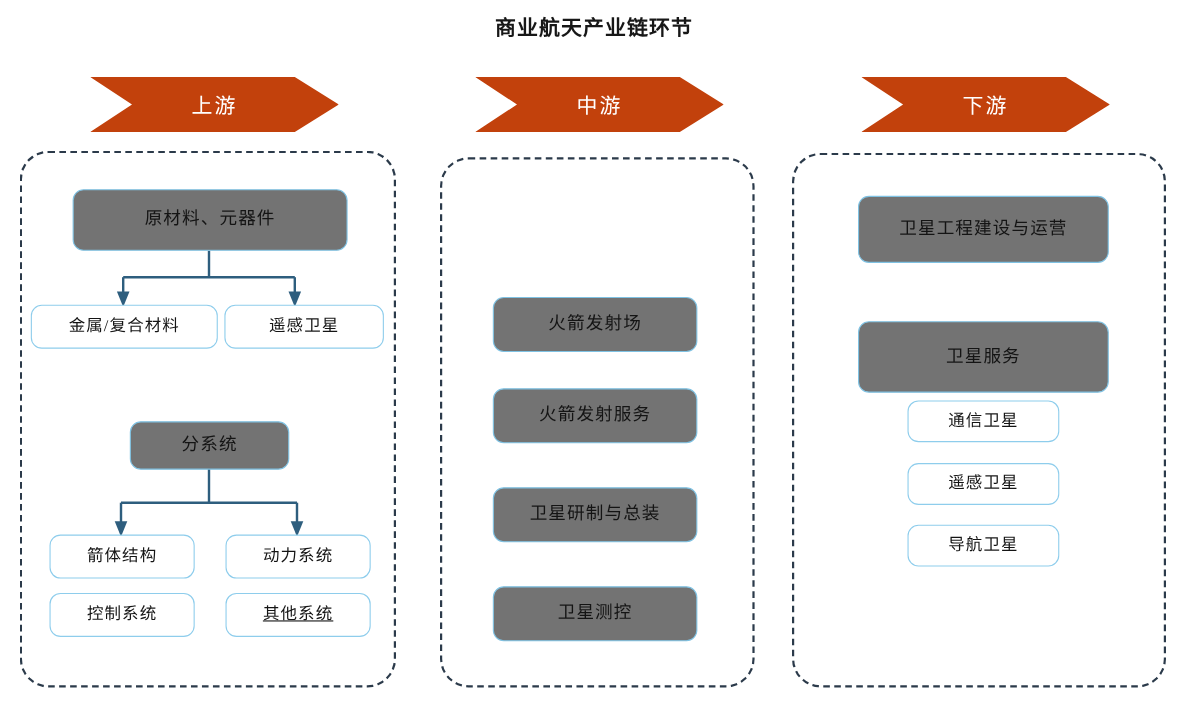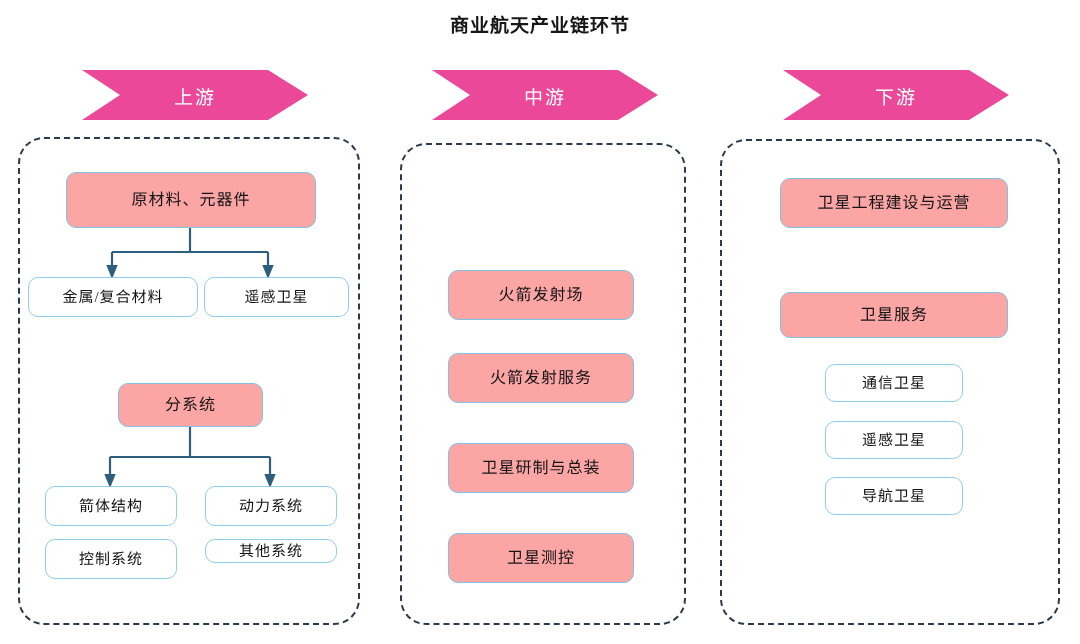--- a/index.html
+++ b/index.html
@@ -31,21 +31,21 @@
     font-weight: 700;
     letter-spacing: 1px;
     color: #171717;
     font-family: "Liberation Serif", "DejaVu Serif", serif;
   }
 
   
   .banner {
     position: absolute;
     height: 50px;
-    background: #ec4899;
+    background: #c2410c;
     -webkit-clip-path: polygon(0 0, calc(100% - 40px) 0, 100% 50%, calc(100% - 40px) 100%, 0 100%, 38px 50%);
     clip-path: polygon(0 0, calc(100% - 40px) 0, 100% 50%, calc(100% - 40px) 100%, 0 100%, 38px 50%);
     display: flex;
     align-items: center;
     justify-content: center;
   }
   .banner-label {
     color: #ffffff;
     font-size: 19px;
     letter-spacing: 2px;
@@ -70,21 +70,21 @@
     justify-content: center;
     text-align: center;
     border-radius: 10px;
     font-size: 16px;
     letter-spacing: 1px;
     line-height: 1.1;
     font-family: "Liberation Serif", "DejaVu Serif", serif;
     color: #141414;
   }
   .node.filled {
-    background: #fca5a5;
+    background: #737373;
     border: 1px solid #7FC2E3;
   }
   .node.hollow {
     background: #ffffff;
     border: 1.5px solid #8ECDEC;
   }
   .node.small {
     font-size: 15px;
   }
 
@@ -154,21 +154,21 @@
   </div>
 
   <div class="node hollow small" style="left:205px; top:486px; width:132px; height:40px;">
     <span>动力系统</span>
   </div>
 
   <div class="node hollow small" style="left:45px; top:539px; width:132px; height:40px;">
     <span>控制系统</span>
   </div>
 
-  <div class="node hollow small" style="left:205px; top:539px; width:132px; height:24px;">
+  <div class="node hollow small" style="left:205px; top:539px; width:132px; height:40px;text-decoration:underline;">
     <span>其他系统</span>
   </div>
 
   <div class="banner" style="left:432px; top:70px; width:226px;">
     <span class="banner-label">中游</span>
   </div>
 
   <div class="stage-box" style="left:400px; top:143px; width:286px; height:482px;"></div>
 
 
@@ -187,25 +187,25 @@
   <div class="node filled" style="left:448px; top:533px; width:186px; height:50px;">
     <span>卫星测控</span>
   </div>
 
   <div class="banner" style="left:783px; top:70px; width:226px;">
     <span class="banner-label">下游</span>
   </div>
 
   <div class="stage-box" style="left:720px; top:139px; width:340px; height:486px;"></div>
 
-  <div class="node filled" style="left:780px; top:178px; width:228px; height:50px;">
+  <div class="node filled" style="left:780px; top:178px; width:228px; height:61px;">
     <span>卫星工程建设与运营</span>
   </div>
 
-  <div class="node filled" style="left:780px; top:292px; width:228px; height:46px;">
+  <div class="node filled" style="left:780px; top:292px; width:228px; height:65px;">
     <span>卫星服务</span>
   </div>
 
   <div class="node hollow small" style="left:825px; top:364px; width:138px; height:38px;">
     <span>通信卫星</span>
   </div>
 
   <div class="node hollow small" style="left:825px; top:421px; width:138px; height:38px;">
     <span>遥感卫星</span>
   </div>

